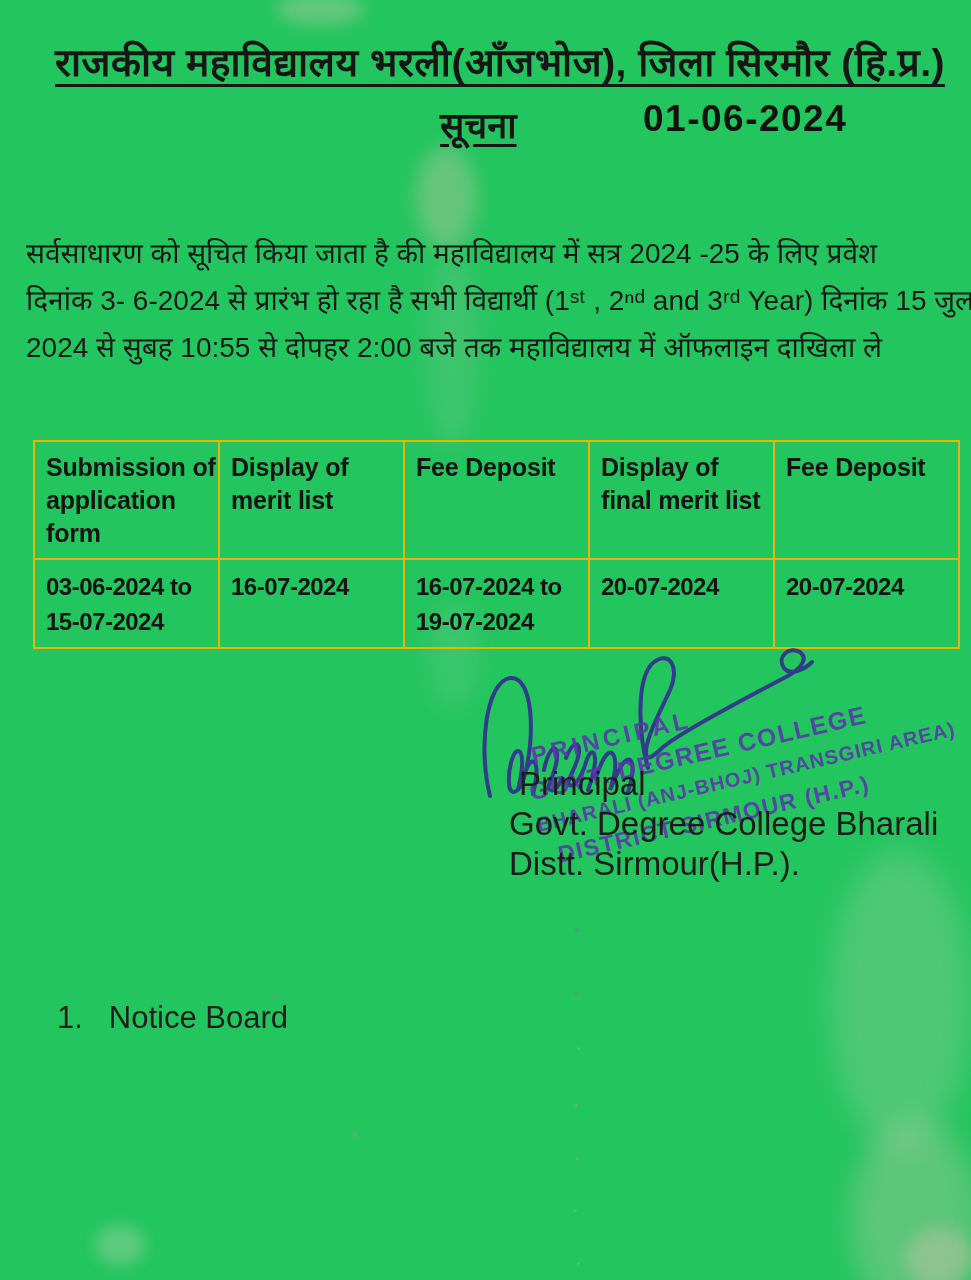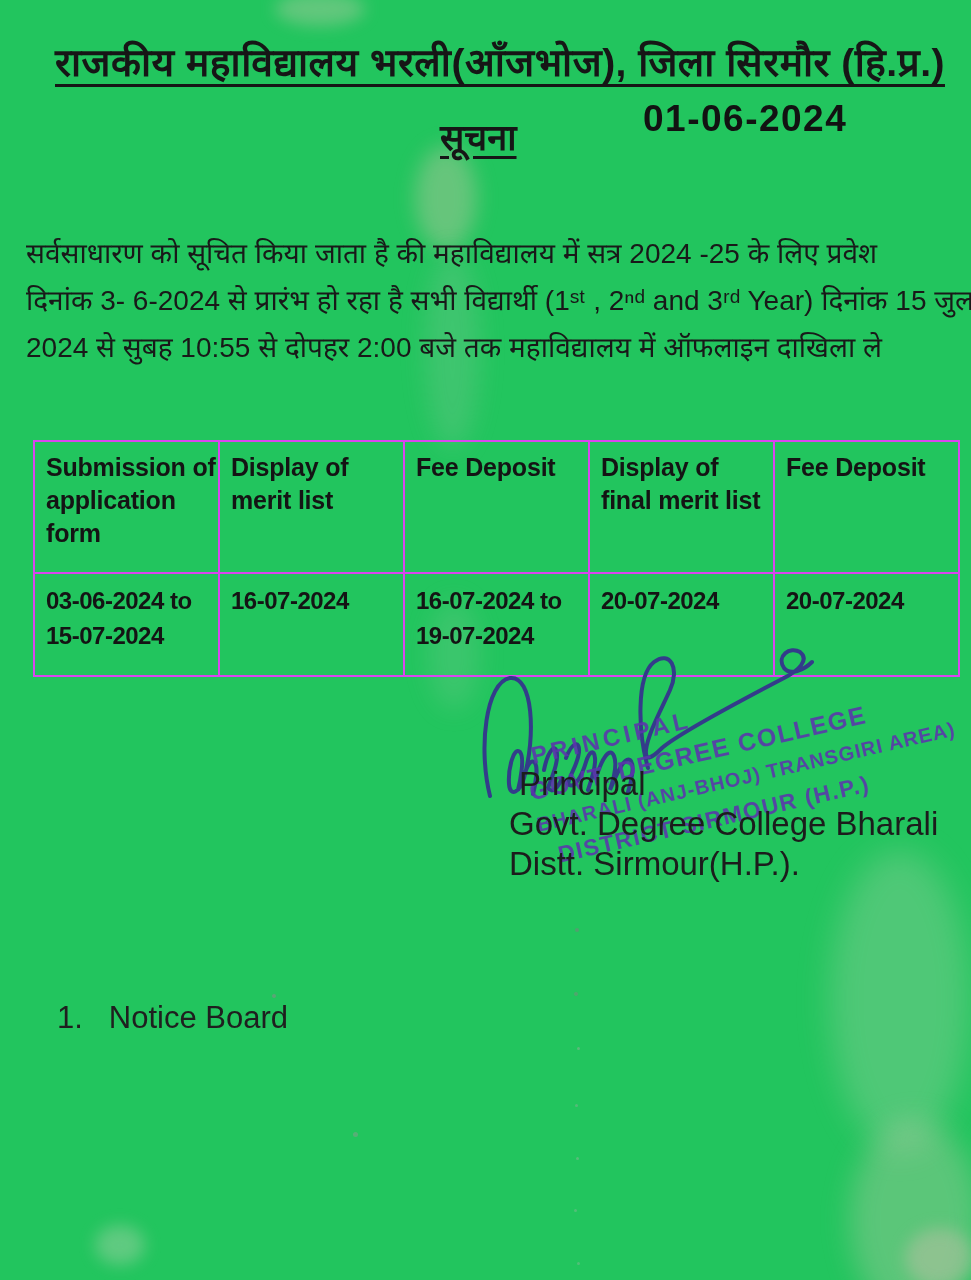--- a/index.html
+++ b/index.html
@@ -13,43 +13,43 @@
     color:#1a1a1a;
   }
   
   .doc-title{
     position:absolute;left:55px;top:34px;width:895px;
     font-size:39px;font-weight:700;letter-spacing:.5px;white-space:nowrap;
     text-decoration:underline;text-decoration-thickness:3px;text-underline-offset:8px;
     color:#161616;
   }
   .doc-subtitle{
-    position:absolute;left:440px;top:112px;
+    position:absolute;left:440px;top:100px;
     font-size:36px;font-weight:700;
     text-decoration:underline;text-decoration-thickness:3px;text-underline-offset:6px;
     color:#161616;
   }
   .doc-date{
     position:absolute;left:643px;top:98px;
     font-size:37px;font-weight:700;letter-spacing:1.5px;color:#121212;
   }
   
   .doc-body{position:absolute;left:26px;top:230px;width:900px;}
   .doc-body .bline{
     line-height:47px;font-size:28px;font-weight:500;white-space:nowrap;color:#191919;
   }
   
   table.sched{
     position:absolute;left:33px;top:440px;width:925px;
     border-collapse:collapse;table-layout:fixed;
   }
   table.sched col{width:185px;}
   table.sched th,table.sched td{
-    border:2px solid #d946ef;vertical-align:top;text-align:left;
-    padding:9px 2px 22px 11px;white-space:pre-line;color:#141414;
+    border:2px solid #eab308;vertical-align:top;text-align:left;
+    padding:9px 2px 8px 11px;white-space:pre-line;color:#141414;
   }
   table.sched th{font-size:25px;font-weight:700;letter-spacing:-.2px;line-height:33px;height:96px;}
   table.sched td{font-size:24px;font-weight:600;letter-spacing:-.5px;line-height:35px;height:66px;margin-top:44px;}
   
   .sig-svg{position:absolute;left:478px;top:638px;}
   .stamp{
     position:absolute;left:518px;top:742px;width:480px;
     transform:rotate(-13deg);transform-origin:0 0;
     color:#5c35ad;font-weight:700;opacity:.88;line-height:34px;white-space:nowrap;
   }

